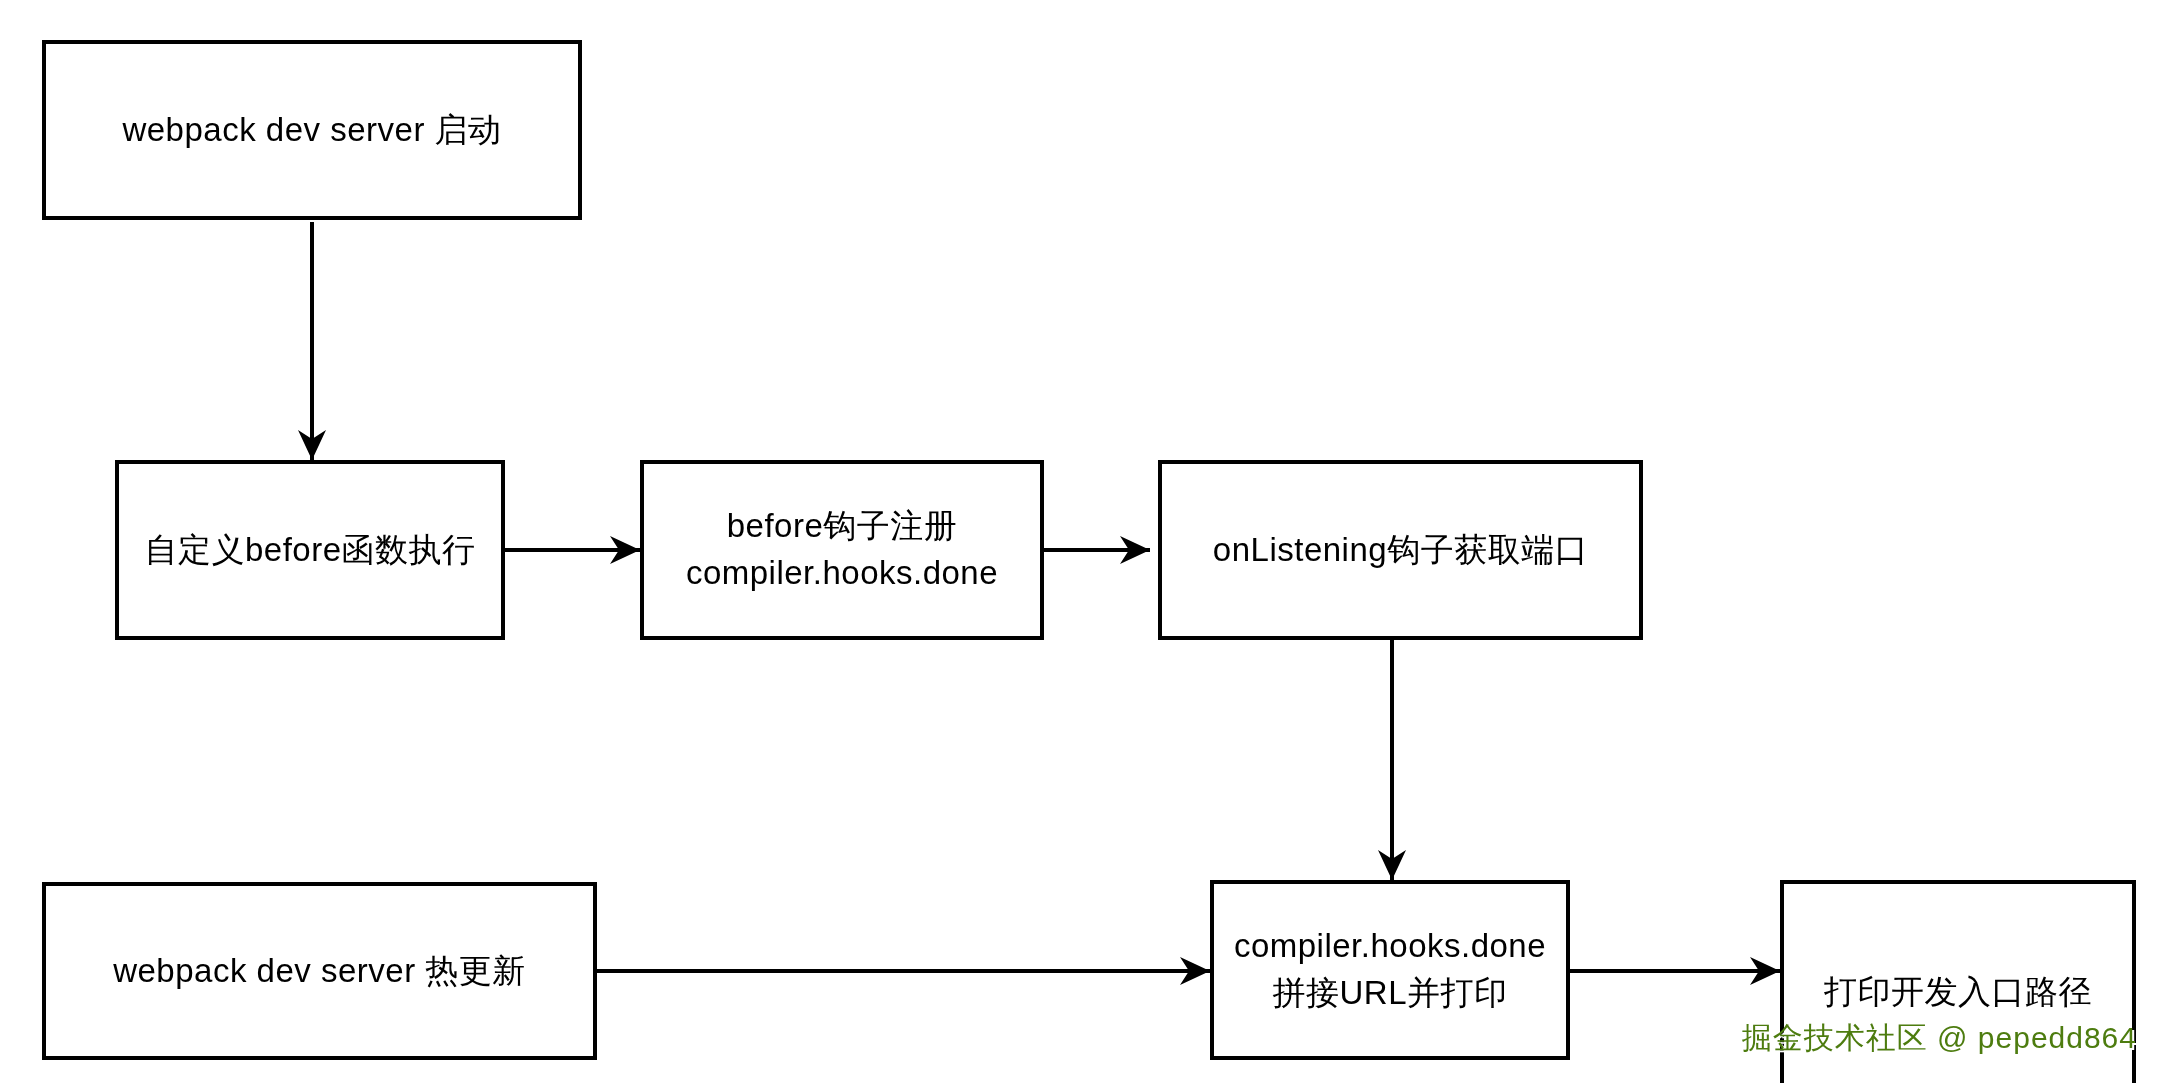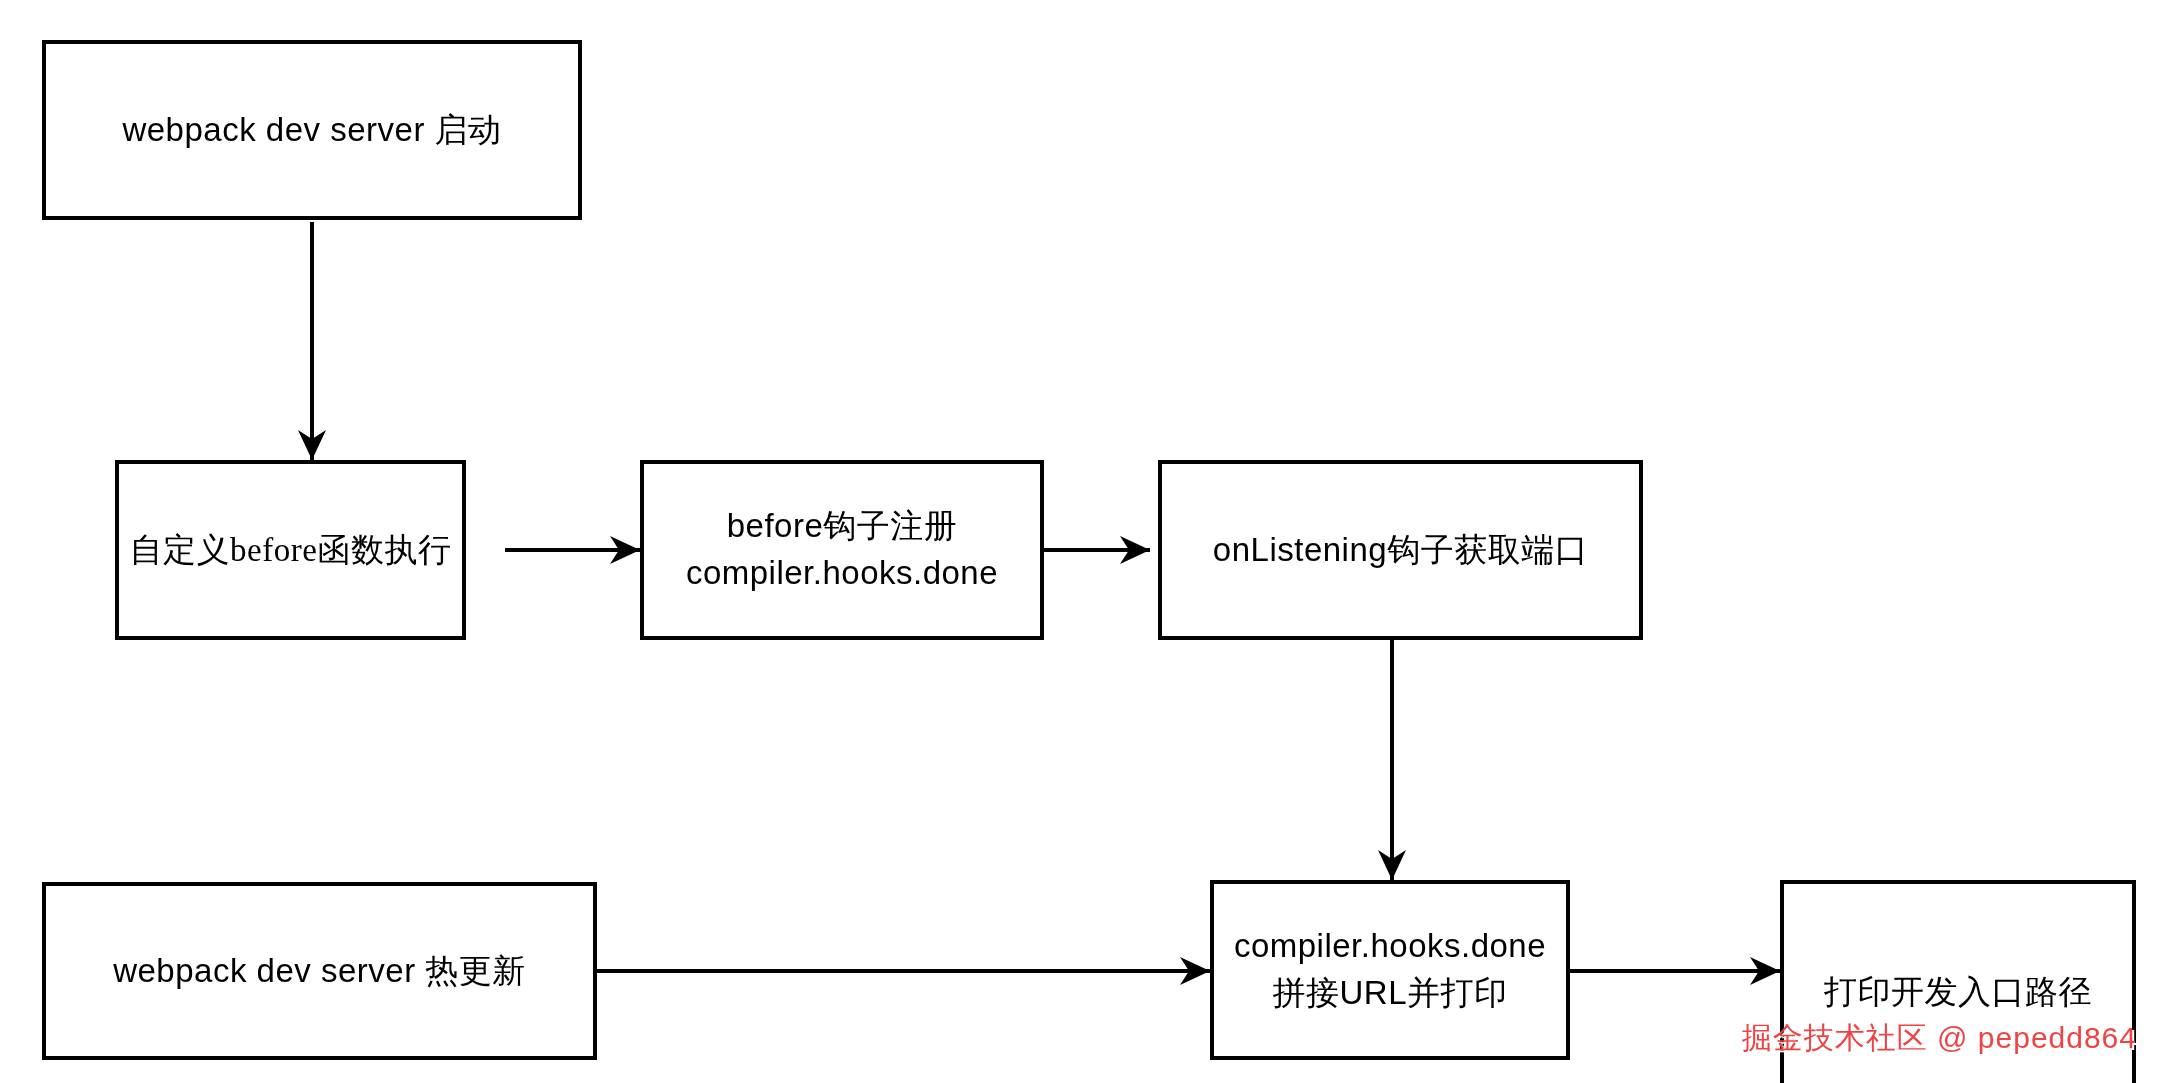--- a/index.html
+++ b/index.html
@@ -38,28 +38,28 @@
     line-height: 1.42;
     color: #000000;
     white-space: pre-line;
     letter-spacing: 0.5px;
   }
   .watermark {
     position: absolute;
     right: 26px;
     bottom: 24px;
     font-size: 30px;
-    color: #ef4444;
+    color: #4d7c0f;
     text-shadow: 2px 2px 0 #ffffff;
     z-index: 3;
     letter-spacing: 1px;
   }
   
   .n0 { left: 42px;   top: 40px;  width: 540px; height: 180px; }
-  .n1 { left: 115px;  top: 460px; width: 351px; height: 180px; font-family: Liberation Serif, serif; }
+  .n1 { left: 115px;  top: 460px; width: 390px; height: 180px; }
   .n2 { left: 640px;  top: 460px; width: 404px; height: 180px; }
   .n3 { left: 1150px; top: 460px; width: 485px; height: 180px; margin-left: 8px; }
   .n4 { left: 42px;   top: 882px; width: 555px; height: 178px; }
   .n5 { left: 1210px; top: 880px; width: 360px; height: 180px; }
   .n6 { left: 1780px; top: 880px; width: 356px; height: 224px; text-align: center; }
 </style>
 </head>
 <body>
 
 <div class="canvas">

